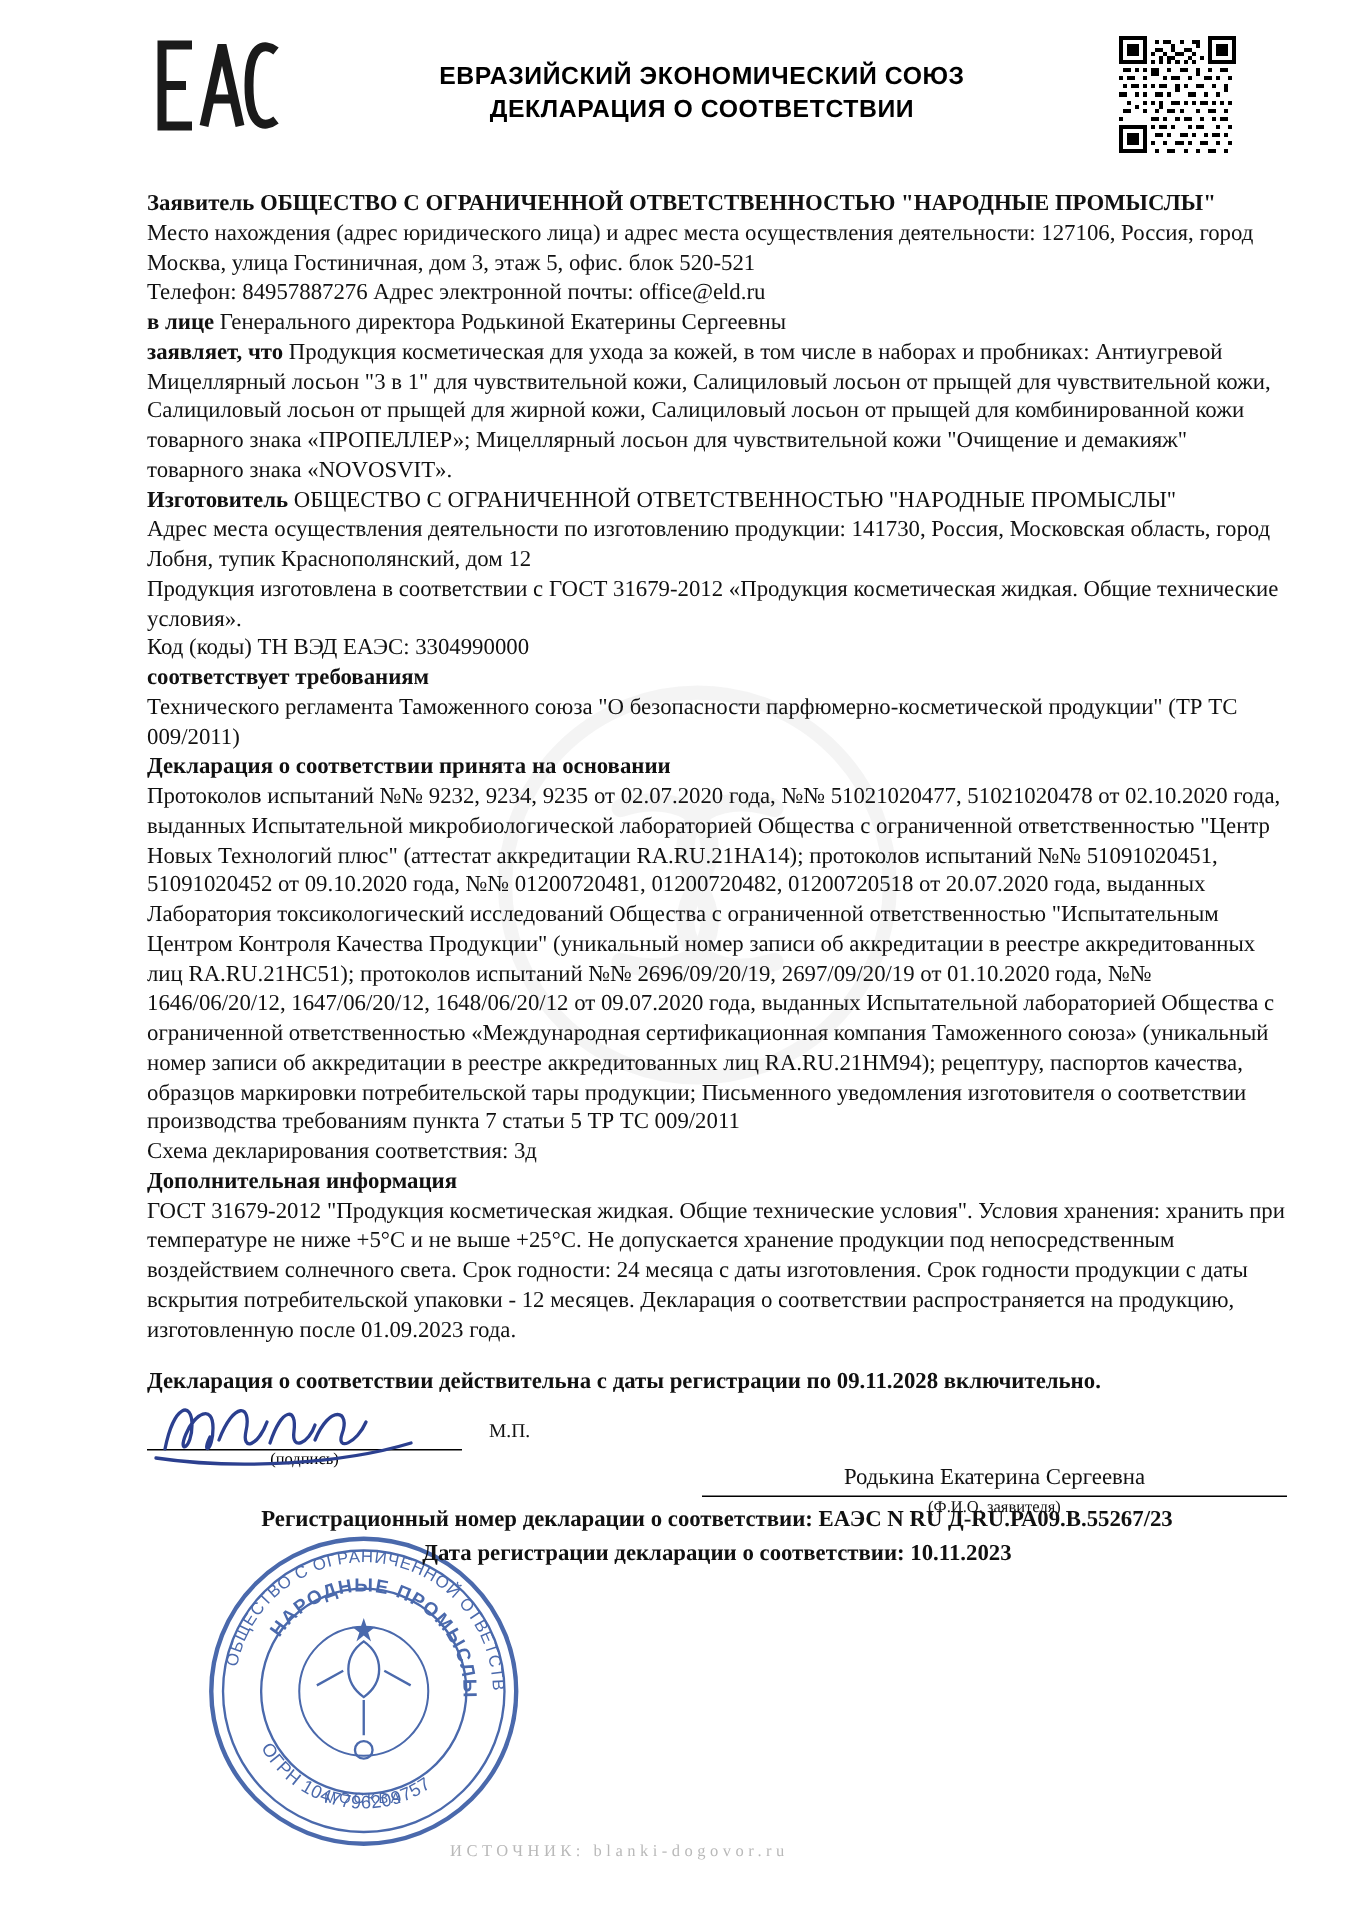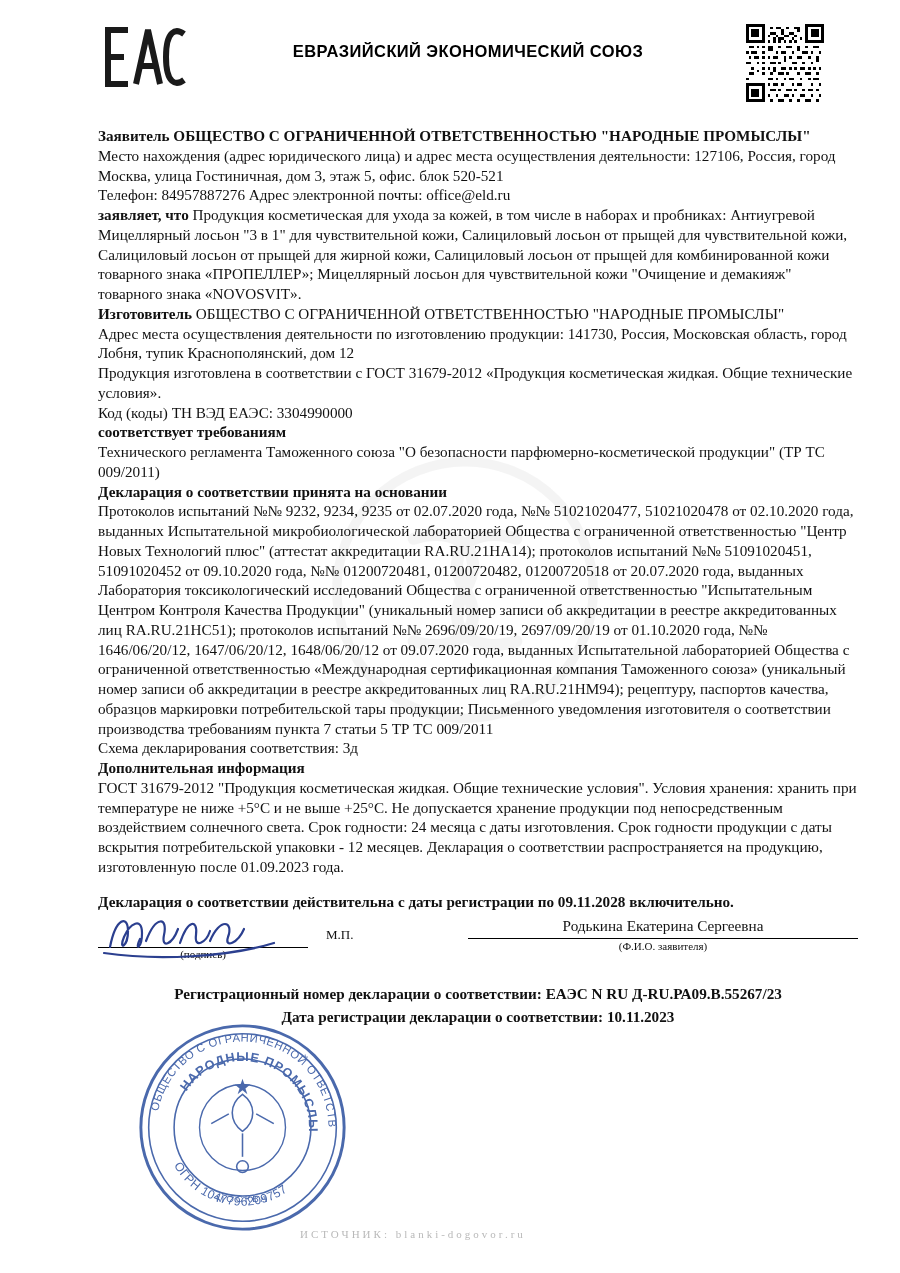--- a/index.html
+++ b/index.html
@@ -121,20 +121,21 @@
   }
   .mp {
     position: absolute;
     left: 228px;
     top: 10px;
     font-size: 13px;
   }
   .sign-right {
     width: 390px;
     text-align: center;
+    margin-top: 40px;
   }
   .sign-right .name {
     font-size: 15.2px;
     padding-bottom: 3px;
   }
   .sign-right .rule {
     border-bottom: 1px solid #000;
     width: 100%;
   }
   .sign-right .cap {
@@ -196,20 +197,21 @@
 
         <path d="M38 60 L50 6 L62 60"></path>
         <path d="M42 42 H58"></path>
 
         <path d="M86 10 C 78 4, 68 6, 68 33 C 68 60, 78 62, 86 56"></path>
       </g>
     </svg>
 
     <div class="header-titles">
       <div>ЕВРАЗИЙСКИЙ ЭКОНОМИЧЕСКИЙ СОЮЗ</div>
+      <div>ДЕКЛАРАЦИЯ О СООТВЕТСТВИИ</div>
     </div>
 
     <svg class="qr" viewBox="0 0 29 29" shape-rendering="crispEdges">
       <rect width="29" height="29" fill="#fff"></rect>
       <g fill="#000">
 
         <rect x="0" y="0" width="7" height="1"></rect>
           <rect x="0" y="6" width="7" height="1"></rect>
         <rect x="0" y="0" width="1" height="7"></rect>
           <rect x="6" y="0" width="1" height="7"></rect>
@@ -353,20 +355,24 @@
 
   <div class="content">
 
     <p class="blk">
       <span class="b">Заявитель</span>
       <span class="b">ОБЩЕСТВО С ОГРАНИЧЕННОЙ ОТВЕТСТВЕННОСТЬЮ "НАРОДНЫЕ ПРОМЫСЛЫ"</span>
     </p>
     <p class="blk">Место нахождения (адрес юридического лица) и адрес места осуществления деятельности: 127106, Россия, город Москва, улица Гостиничная, дом 3, этаж 5, офис. блок 520-521</p>
     <p class="blk">Телефон: 84957887276 Адрес электронной почты: office@eld.ru</p>
     <p class="blk">
+      <span class="b">в лице</span>
+      <span>Генерального директора Родькиной Екатерины Сергеевны</span>
+    </p>
+    <p class="blk">
       <span class="b">заявляет, что</span>
       <span>Продукция косметическая для ухода за кожей, в том числе в наборах и пробниках: Антиугревой Мицеллярный лосьон "3 в 1" для чувствительной кожи, Салициловый лосьон от прыщей для чувствительной кожи, Салициловый лосьон от прыщей для жирной кожи, Салициловый лосьон от прыщей для комбинированной кожи товарного знака «ПРОПЕЛЛЕР»; Мицеллярный лосьон для чувствительной кожи "Очищение и демакияж" товарного знака «NOVOSVIT».</span>
     </p>
 
     <p class="blk gap">
       <span class="b">Изготовитель</span>
       <span>ОБЩЕСТВО С ОГРАНИЧЕННОЙ ОТВЕТСТВЕННОСТЬЮ "НАРОДНЫЕ ПРОМЫСЛЫ"</span>
     </p>
     <p class="blk gap">Адрес места осуществления деятельности по изготовлению продукции: 141730, Россия, Московская область, город Лобня, тупик Краснополянский, дом 12</p>
     <p class="blk gap">Продукция изготовлена в соответствии с ГОСТ 31679-2012 «Продукция косметическая жидкая. Общие технические условия».</p>

